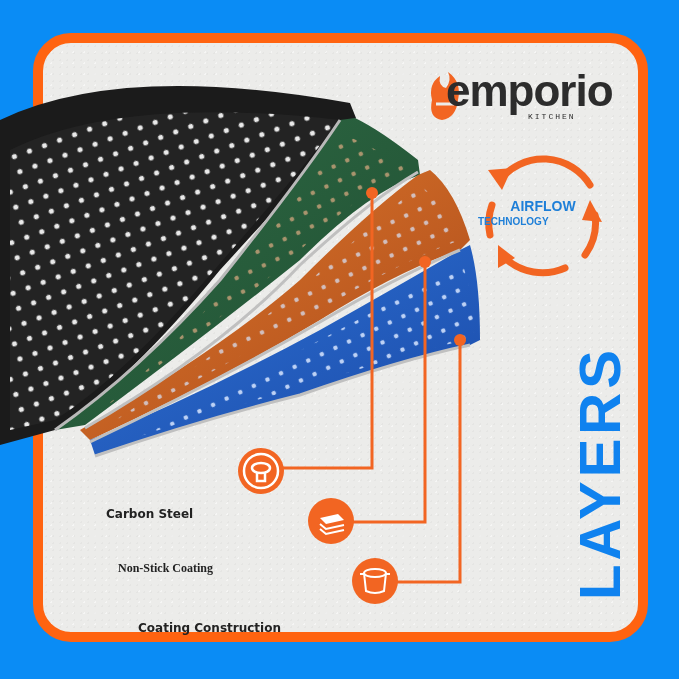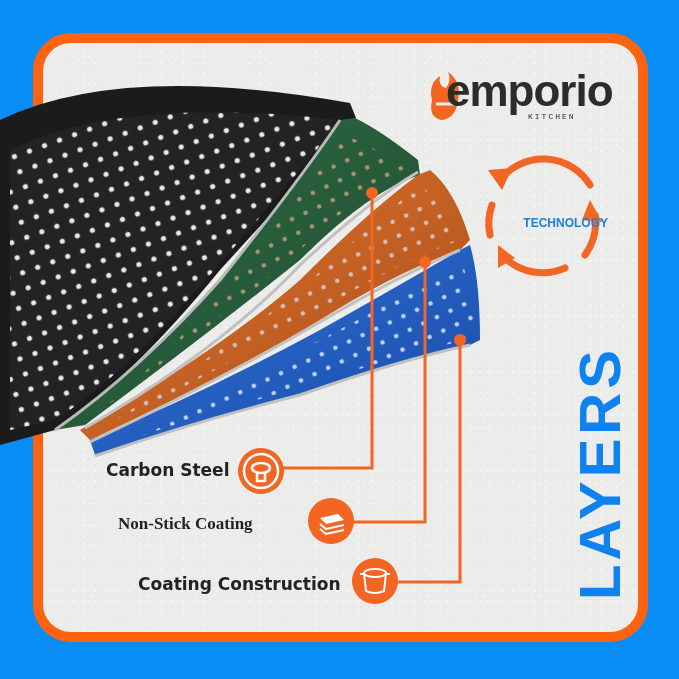--- a/index.html
+++ b/index.html
@@ -7,24 +7,24 @@
   .card { position:absolute; left:33px; top:33px; width:615px; height:609px; box-sizing:border-box;
           border:10px solid #ff6310; border-radius:38px; background:#ececea;
           background-image: radial-gradient(rgba(0,0,0,0.03) 1px, transparent 1px), radial-gradient(rgba(255,255,255,0.5) 1px, transparent 1px);
           background-size: 7px 7px, 11px 11px; background-position:0 0, 3px 4px; overflow:hidden; }
   .art { position:absolute; left:0; top:0; width:679px; height:679px; }
   .logo { position:absolute; left:418px; top:72px; width:200px; height:60px; }
   .logo-text { position:absolute; left:28px; top:-6px; font-family:"Liberation Sans", sans-serif; font-weight:700; font-size:44px; color:#2c2c2c; letter-spacing:-1px; }
   .logo-sub { position:absolute; left:110px; top:40px; font-family:Liberation Mono, monospace; font-size:8px; letter-spacing:2px; color:#2c2c2c; }
   .airflow { position:absolute; left:478px; top:143px; width:130px; height:130px; }
   .airflow-title { position:absolute; left:0; width:100%; top:55px; text-align:center; font-family:"Liberation Sans", sans-serif; font-weight:700; font-size:14px; color:#1e7fd8; }
-  .airflow-sub { position:absolute; left:0; width:100%; top:73px; text-align:right; font-family:"Liberation Sans", sans-serif; font-weight:700; font-size:12px; color:#1e7fd8; }
+  .airflow-sub { position:absolute; left:0; width:100%; top:73px; text-align:left; font-family:"Liberation Sans", sans-serif; font-weight:700; font-size:10px; color:#1e7fd8; }
   .layers { position:absolute; left:566px; top:600px; transform-origin:0 0; transform:rotate(-90deg);
             font-family:"Liberation Sans", sans-serif; font-weight:700; font-size:58px; color:#0f82ef; letter-spacing:4px; white-space:nowrap; }
-  .label { position:absolute; font-family:"DejaVu Sans", sans-serif; font-weight:700; color:#222; font-size:17px; white-space:nowrap; }
+  .label { position:absolute; font-family:"DejaVu Sans", sans-serif; font-weight:700; color:#222; font-size:12px; white-space:nowrap;margin-top:47px; }
   .callout { position:absolute; width:46px; height:46px; border-radius:50%; background:#f26522; }
 </style>
 </head>
 <body>
 
 <div class="card"></div>
 
 <svg class="art" viewBox="0 0 679 679">
   <defs>
     <clipPath id="cardclip">
@@ -102,20 +102,21 @@
     <path d="M436,104 L454,104" stroke="#ececea" stroke-width="3"></path>
   </g>
 </svg>
 
 <div class="logo">
   <span class="logo-text">emporio</span>
   <span class="logo-sub">KITCHEN</span>
 </div>
 
 <div class="airflow">
+  <div class="airflow-title">AIRFLOW</div>
   <div class="airflow-sub">TECHNOLOGY</div>
 </div>
 
 <div class="layers">LAYERS</div>
 
 <div class="label" style="left:106px; top:460px;">Carbon Steel</div>
 <div class="callout" style="left:238px; top:448px;">
   <svg width="46" height="46" viewBox="0 0 46 46">
       <circle cx="23" cy="23" r="17" fill="none" stroke="#fff" stroke-width="2.5"></circle>
       <ellipse cx="23" cy="20" rx="9" ry="5" fill="none" stroke="#fff" stroke-width="2.5"></ellipse>

